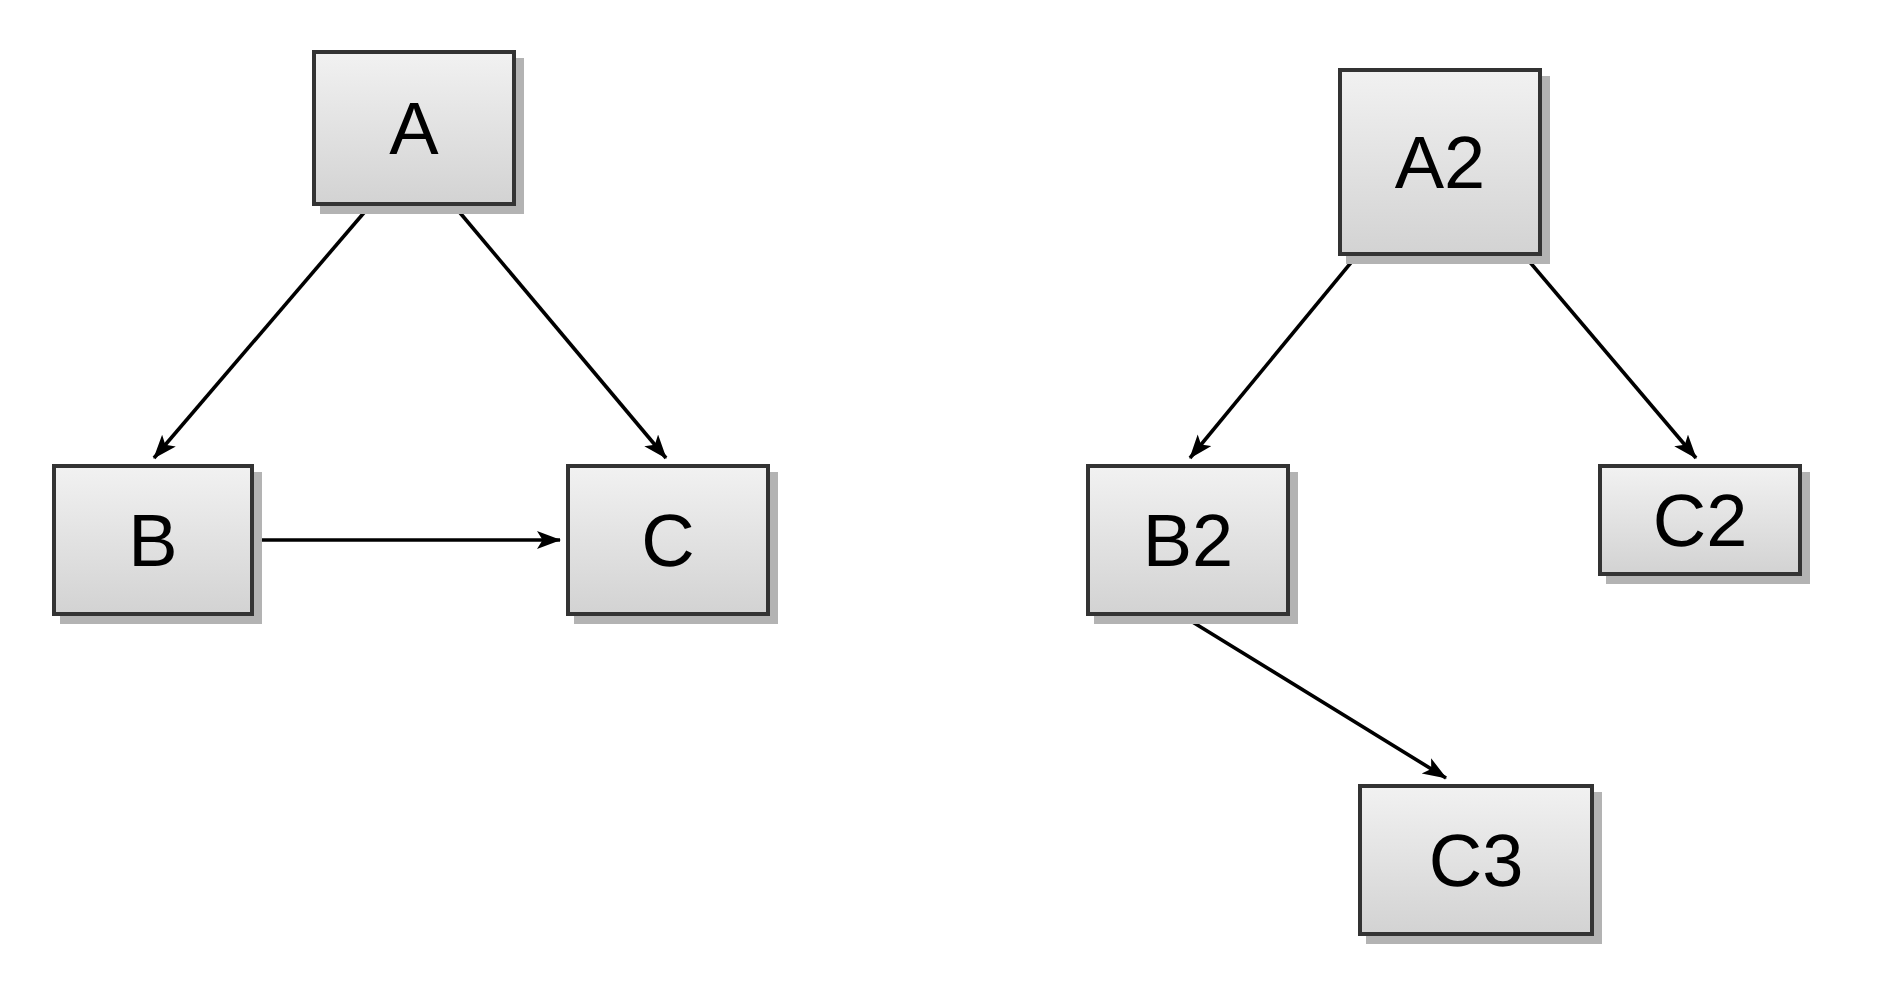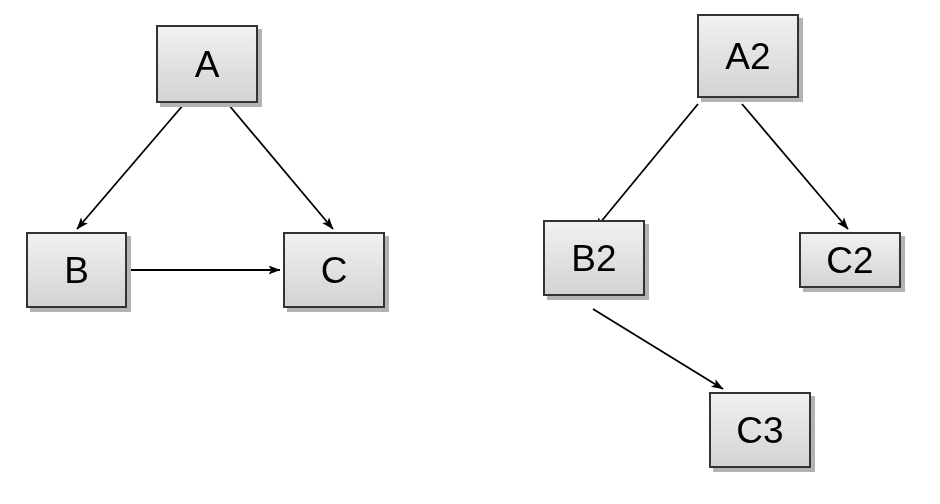--- a/index.html
+++ b/index.html
@@ -58,26 +58,26 @@
         <span class="node-label" style="color: rgb(0, 0, 0);">A</span>
       </div>
       <div class="node" style="left: 26px; top: 232px; width: 101px; height: 76px; background: linear-gradient(rgb(241, 241, 241), rgb(211, 211, 211)); border-color: rgb(51, 51, 51); box-shadow: rgb(179, 179, 179) 4px 4px 0px;">
         <span class="node-label" style="color: rgb(0, 0, 0);">B</span>
       </div>
       <div class="node" style="left: 283px; top: 232px; width: 102px; height: 76px; background: linear-gradient(rgb(241, 241, 241), rgb(211, 211, 211)); border-color: rgb(51, 51, 51); box-shadow: rgb(179, 179, 179) 4px 4px 0px;">
         <span class="node-label" style="color: rgb(0, 0, 0);">C</span>
       </div>
     </div>
     <div>
-      <div class="node" style="left: 669px; top: 14px; width: 102px; height: 84px; background: linear-gradient(rgb(241, 241, 241), rgb(211, 211, 211)); border-color: rgb(51, 51, 51); box-shadow: rgb(179, 179, 179) 4px 4px 0px; margin-left: 28px;">
+      <div class="node" style="left: 669px; top: 34px; width: 102px; height: 94px; background: linear-gradient(rgb(241, 241, 241), rgb(211, 211, 211)); border-color: rgb(51, 51, 51); box-shadow: rgb(179, 179, 179) 4px 4px 0px;">
         <span class="node-label" style="color: rgb(0, 0, 0);">A2</span>
       </div>
-      <div class="node" style="left: 543px; top: 220px; width: 102px; height: 76px; background: linear-gradient(rgb(241, 241, 241), rgb(211, 211, 211)); border-color: rgb(51, 51, 51); box-shadow: rgb(179, 179, 179) 4px 4px 0px;">
+      <div class="node" style="left: 543px; top: 232px; width: 102px; height: 76px; background: linear-gradient(rgb(241, 241, 241), rgb(211, 211, 211)); border-color: rgb(51, 51, 51); box-shadow: rgb(179, 179, 179) 4px 4px 0px;">
         <span class="node-label" style="color: rgb(0, 0, 0);">B2</span>
       </div>
       <div class="node" style="left: 799px; top: 232px; width: 102px; height: 56px; background: linear-gradient(rgb(241, 241, 241), rgb(211, 211, 211)); border-color: rgb(51, 51, 51); box-shadow: rgb(179, 179, 179) 4px 4px 0px;">
         <span class="node-label" style="color: rgb(0, 0, 0);">C2</span>
       </div>
-      <div class="node" style="left: 709px; top: 392px; width: 102px; height: 76px; background: linear-gradient(rgb(241, 241, 241), rgb(211, 211, 211)); border-color: rgb(51, 51, 51); box-shadow: rgb(179, 179, 179) 4px 4px 0px;">
+      <div class="node" style="left: 679px; top: 392px; width: 118px; height: 76px; background: linear-gradient(rgb(241, 241, 241), rgb(211, 211, 211)); border-color: rgb(51, 51, 51); box-shadow: rgb(179, 179, 179) 4px 4px 0px;">
         <span class="node-label" style="color: rgb(0, 0, 0);">C3</span>
       </div>
     </div>
   </div>
 
 </body></html>

